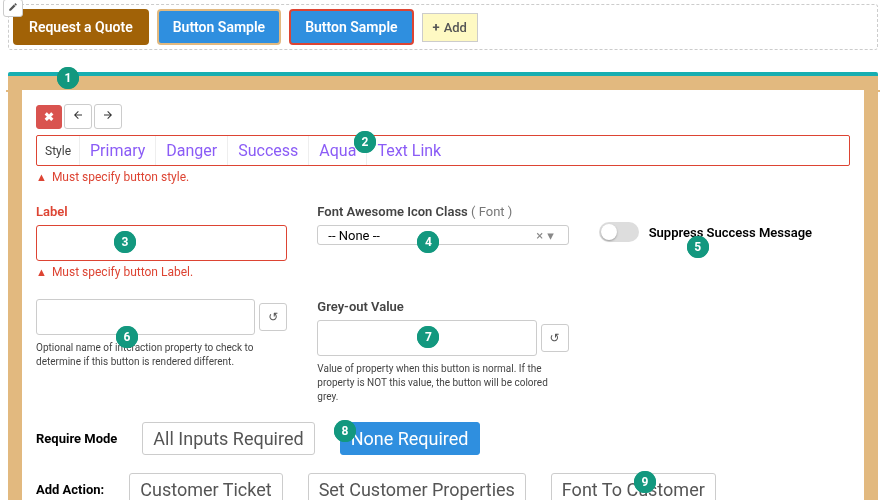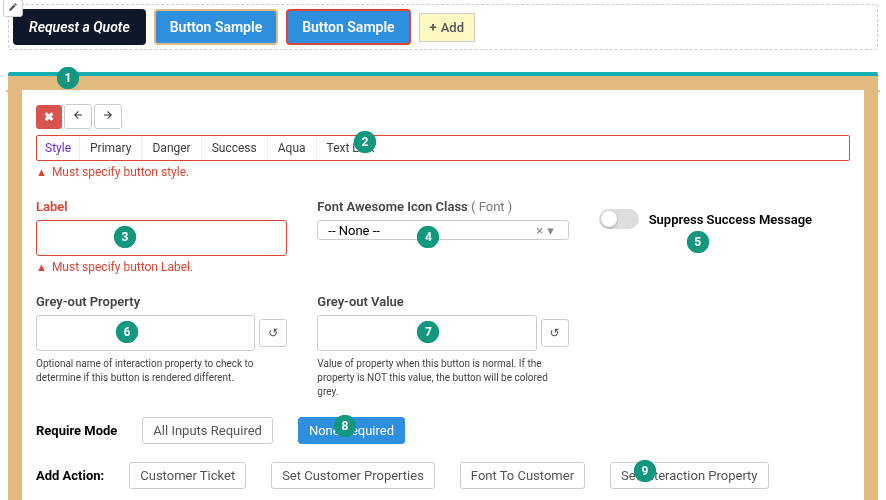--- a/index.html
+++ b/index.html
@@ -1,62 +1,62 @@
 <!DOCTYPE html>
 <html><head>
 <meta charset="utf-8">
 <style>
   * { box-sizing: border-box; margin: 0; padding: 0; font-family: -apple-system, BlinkMacSystemFont, "Segoe UI", Roboto, sans-serif; }
   body { background: #fff; padding: 4px 8px; width: 886px; }
   .topbar { display: flex; gap: 8px; align-items: center; padding: 4px; border: 1px dashed #ccc; border-radius: 3px; position: relative; }
   .topbar .edit-badge { position: absolute; left: -6px; top: -6px; background: #fff; border: 1px solid #ccc; border-radius: 3px; padding: 2px 4px; font-size: 10px; color: #555; }
   .btn { display: inline-flex; align-items: center; padding: 8px 14px; border-radius: 4px; font-size: 14px; font-weight: 600; color: #fff; border: 2px solid transparent; cursor: pointer; }
-  .btn-primary { background: #0f172a; font-style: italic; }
+  .btn-primary { background: #a16207; }
   .btn-outline-tan { border-color: #e2b97f; background: #2f8fdf; }
   .btn-outline-red { border-color: #d43; background: #2f8fdf; }
   .btn-add { background: #fef9c3; color: #555; border: 1px solid #ccc; font-weight: 500; font-size: 13px; padding: 6px 10px; }
   .btn-add .plus { font-weight: bold; margin-right: 4px; }
 
   .panel-wrap { margin-top: 22px; border-top: 4px solid #17aeb1; background: #e2b97f; padding: 14px; border-radius: 2px; position: relative; }
   .panel-wrap::before, .panel-wrap::after { content:""; position:absolute; left:-2px; right:-2px; border-bottom:2px dashed #e2b97f; }
   .panel-wrap::after{ bottom:-3px;}
   .panel { background: #fff; padding: 14px; }
 
   .toolbar-row { display: flex; gap: 2px; align-items: center; margin-bottom: 6px; }
   .ico-btn { background: #fff; border: 1px solid #ccc; border-radius: 3px; padding: 4px 7px; font-size: 12px; color: #444; cursor: pointer; display: inline-flex; align-items: center; justify-content: center; }
   .ico-close { background: #d9534f; color: #fff; border-color: #d9534f; font-weight: bold; }
 
   .style-row { border: 1px solid #d43; display: flex; align-items: center; border-radius: 2px; overflow: hidden; }
-  .style-row .style-lbl { color: #6d28d9; font-size: 12px; padding: 5px 8px; }
-  .style-row .style-opt { color: #404040; font-size: 12px; padding: 5px 10px; border-left: 1px solid #eee; cursor: pointer; }
+  .style-row .style-lbl { color: #404040; font-size: 12px; padding: 5px 8px; }
+  .style-row .style-opt { color: #8b5cf6; font-size: 16px; padding: 5px 10px; border-left: 1px solid #eee; cursor: pointer; }
   .err-msg { color: #d43; font-size: 12px; display: flex; align-items: center; gap: 5px; margin-top: 4px; }
   .err-msg .warn { font-size: 11px; }
 
   .grid3 { display: grid; grid-template-columns: 1fr 1fr 1fr; gap: 20px 30px; margin-top: 20px; }
   .field-label { font-size: 13px; font-weight: 600; color: #444; margin-bottom: 6px; display: block; }
   .field-label.err { color: #d43; }
   .sub { font-weight: 400; color: #777; }
   .input { width: 100%; border: 1px solid #ccc; border-radius: 3px; padding: 8px 10px; font-size: 13px; height: 36px; }
   .input.err { border-color: #d43; }
   .help { font-size: 10px; color: #444; line-height: 1.4; margin-top: 6px; }
   .input-group { display: flex; align-items: center; gap: 4px; }
   .input-group .input { flex: 1; }
   .revert { border: 1px solid #ccc; border-radius: 3px; padding: 6px 8px; font-size: 12px; color: #555; background: #fff; cursor: pointer; }
 
   .select-fake { display: flex; align-items: center; justify-content: space-between; border: 1px solid #ccc; border-radius: 3px; padding: 8px 10px; font-size: 13px; height: 20px; }
   .select-fake .r { color: #888; letter-spacing: 4px; }
 
-  .toggle-wrap { display: flex; align-items: center; gap: 10px; margin-top: 10px; }
+  .toggle-wrap { display: flex; align-items: center; gap: 10px; margin-top: 18px; }
   .toggle { width: 40px; height: 20px; border-radius: 20px; background: #ddd; position: relative; }
   .toggle::after { content: ""; position: absolute; width: 16px; height: 16px; background: #fff; border-radius: 50%; left: 2px; top: 2px; box-shadow: 0 1px 2px rgba(0,0,0,.3); }
   .toggle-lbl { font-size: 13px; font-weight: 600; }
 
   .row-line { display: flex; align-items: center; gap: 25px; margin-top: 18px; flex-wrap: wrap; }
   .row-line .lbl { font-size: 13px; font-weight: 700; }
-  .chip { background: #fff; border: 1px solid #ccc; border-radius: 3px; padding: 5px 10px; font-size: 13px; color: #555; cursor: pointer; }
+  .chip { background: #fff; border: 1px solid #ccc; border-radius: 3px; padding: 5px 10px; font-size: 18px; color: #555; cursor: pointer; }
   .chip.selected { background: #2f8fdf; color: #fff; border-color: #2f8fdf; }
 
   .callout { position: absolute; width: 22px; height: 22px; border-radius: 50%; background: #13987f; color: #fff; font-size: 12px; font-weight: 700; display: flex; align-items: center; justify-content: center; z-index: 50; box-shadow: 0 0 0 2px #13987f inset, 0 0 0 0 #fff; }
 
   .rel { position: relative; }
 </style>
 </head>
 <body>
 
 <div class="topbar rel">
@@ -137,21 +137,20 @@
 
       <div class="rel">
         <div class="toggle-wrap">
           <div class="toggle"></div>
           <span class="toggle-lbl">Suppress Success Message</span>
         </div>
         <span class="callout" style="left:88px; top:32px;">5</span>
       </div>
 
       <div class="rel">
-        <span class="field-label">Grey-out Property</span>
         <div class="input-group">
           <input class="input" style="">
           <button class="revert"><span>↺</span></button>
         </div>
         <span class="callout" style="left:80px; top:27px;">6</span>
         <div class="help">Optional name of interaction property to check to determine if this button is rendered different.</div>
       </div>
 
       <div class="rel">
         <span class="field-label">Grey-out Value</span>

